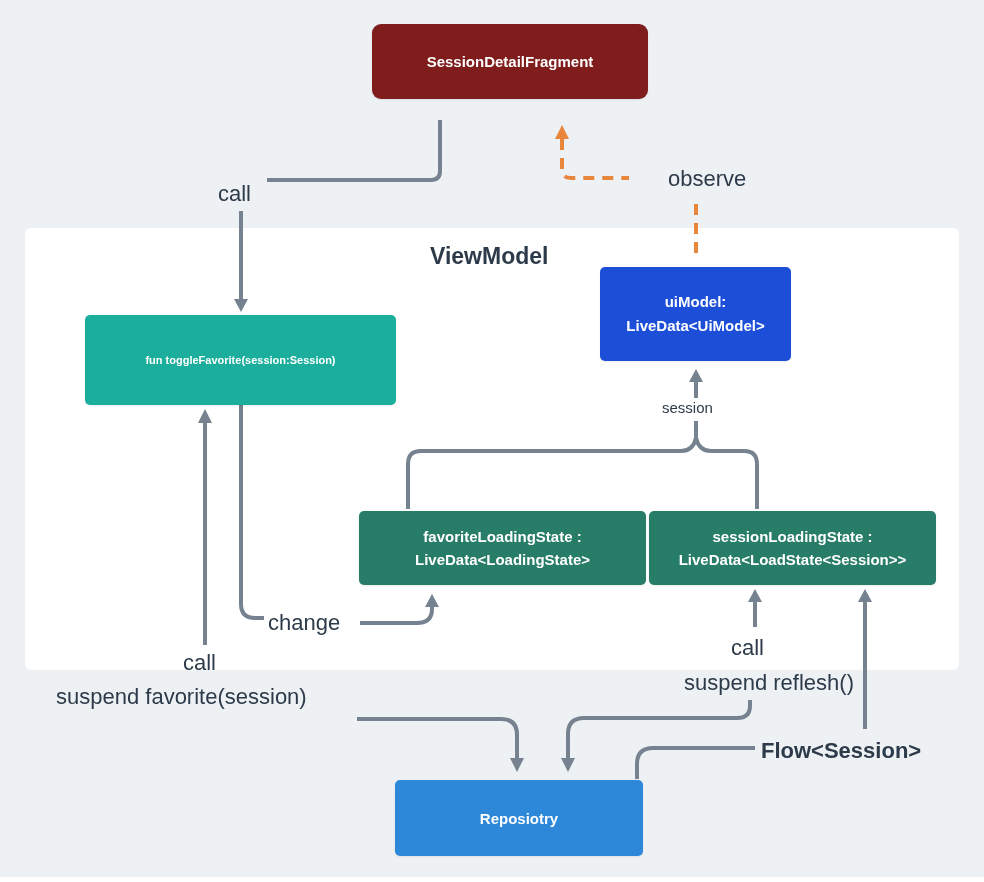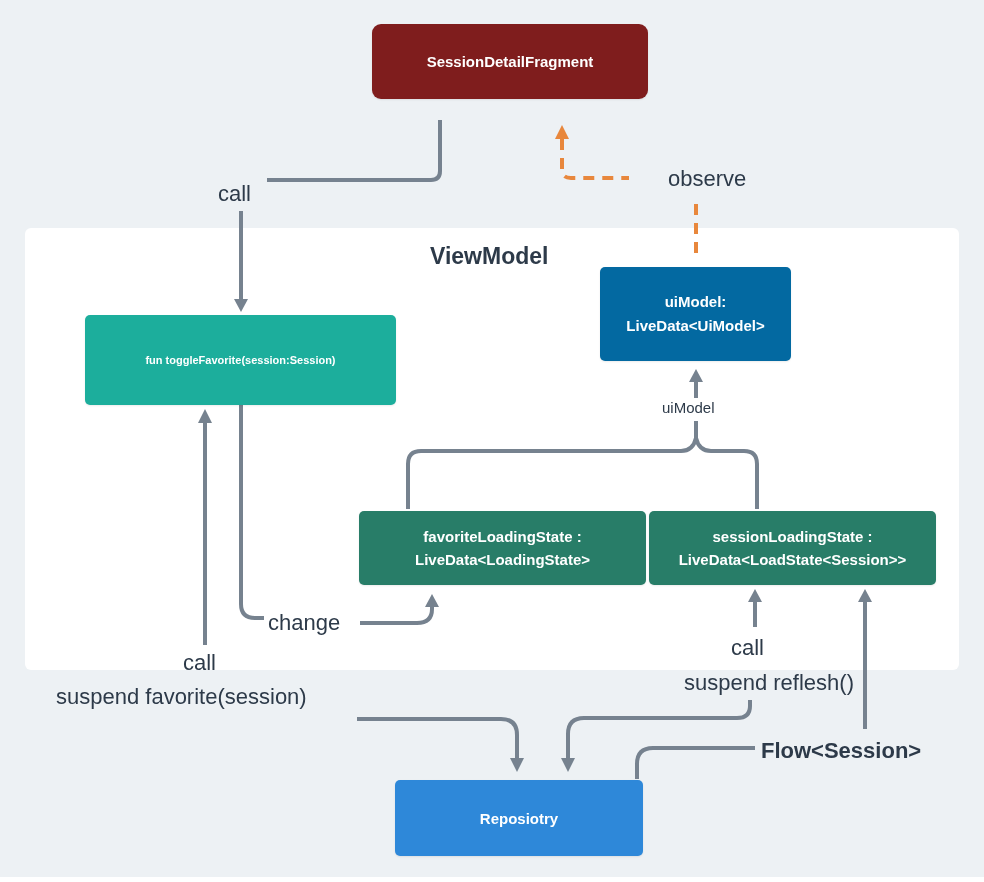--- a/index.html
+++ b/index.html
@@ -17,21 +17,21 @@
   }
   svg.edges{position:absolute;left:0;top:0;width:984px;height:882px;}
   .node{
     position:absolute;display:flex;flex-direction:column;align-items:center;justify-content:center;
     color:#FFFFFF;font-weight:bold;text-align:center;border-radius:5px;
     box-shadow:0 1px 2px rgba(0,0,0,0.08);
   }
   .node span{display:block;}
   .node-fragment{left:372px;top:24px;width:276px;height:75px;background:#7f1d1d;font-size:15px;border-radius:9px;}
   .node-toggle{left:85px;top:315px;width:311px;height:90px;background:#1CAE9C;font-size:11px;}
-  .node-uimodel{left:600px;top:267px;width:191px;height:94px;background:#0369a1;font-size:15px;line-height:24px;}
+  .node-uimodel{left:600px;top:267px;width:191px;height:94px;background:#1d4ed8;font-size:15px;line-height:24px;}
   .node-favstate{left:313px;top:511px;width:287px;height:74px;background:#287D68;font-size:15px;line-height:23px;margin-left:46px;}
   .node-sessstate{left:649px;top:511px;width:287px;height:74px;background:#287D68;font-size:15px;line-height:23px;text-align:center;}
   .node-repo{left:395px;top:780px;width:248px;height:76px;background:#2E88D9;font-size:15px;}
   .lbl{
     position:absolute;color:#2D3A49;font-size:22px;font-weight:500;white-space:nowrap;
   }
   .lbl-viewmodel{left:430px;top:243px;font-size:23px;font-weight:600;}
   .lbl-call-top{left:218px;top:181px;}
   .lbl-observe{left:668px;top:166px;}
   .lbl-combine{left:662px;top:399px;font-size:15px;font-weight:400;}
@@ -103,21 +103,21 @@
 
 <div class="node node-toggle">
   <span>fun toggleFavorite(session:Session)</span>
 </div>
 
 <div class="node node-uimodel">
   <span>uiModel:</span>
   <span>LiveData&lt;UiModel&gt;</span>
 </div>
 
-<div class="lbl lbl-combine">uiModel</div>
+<div class="lbl lbl-combine">session</div>
 
 <div class="node node-favstate">
   <span>favoriteLoadingState :</span>
   <span>LiveData&lt;LoadingState&gt;</span>
 </div>
 
 <div class="node node-sessstate">
   <span>sessionLoadingState :</span>
   <span>LiveData&lt;LoadState&lt;Session&gt;&gt;</span>
 </div>

